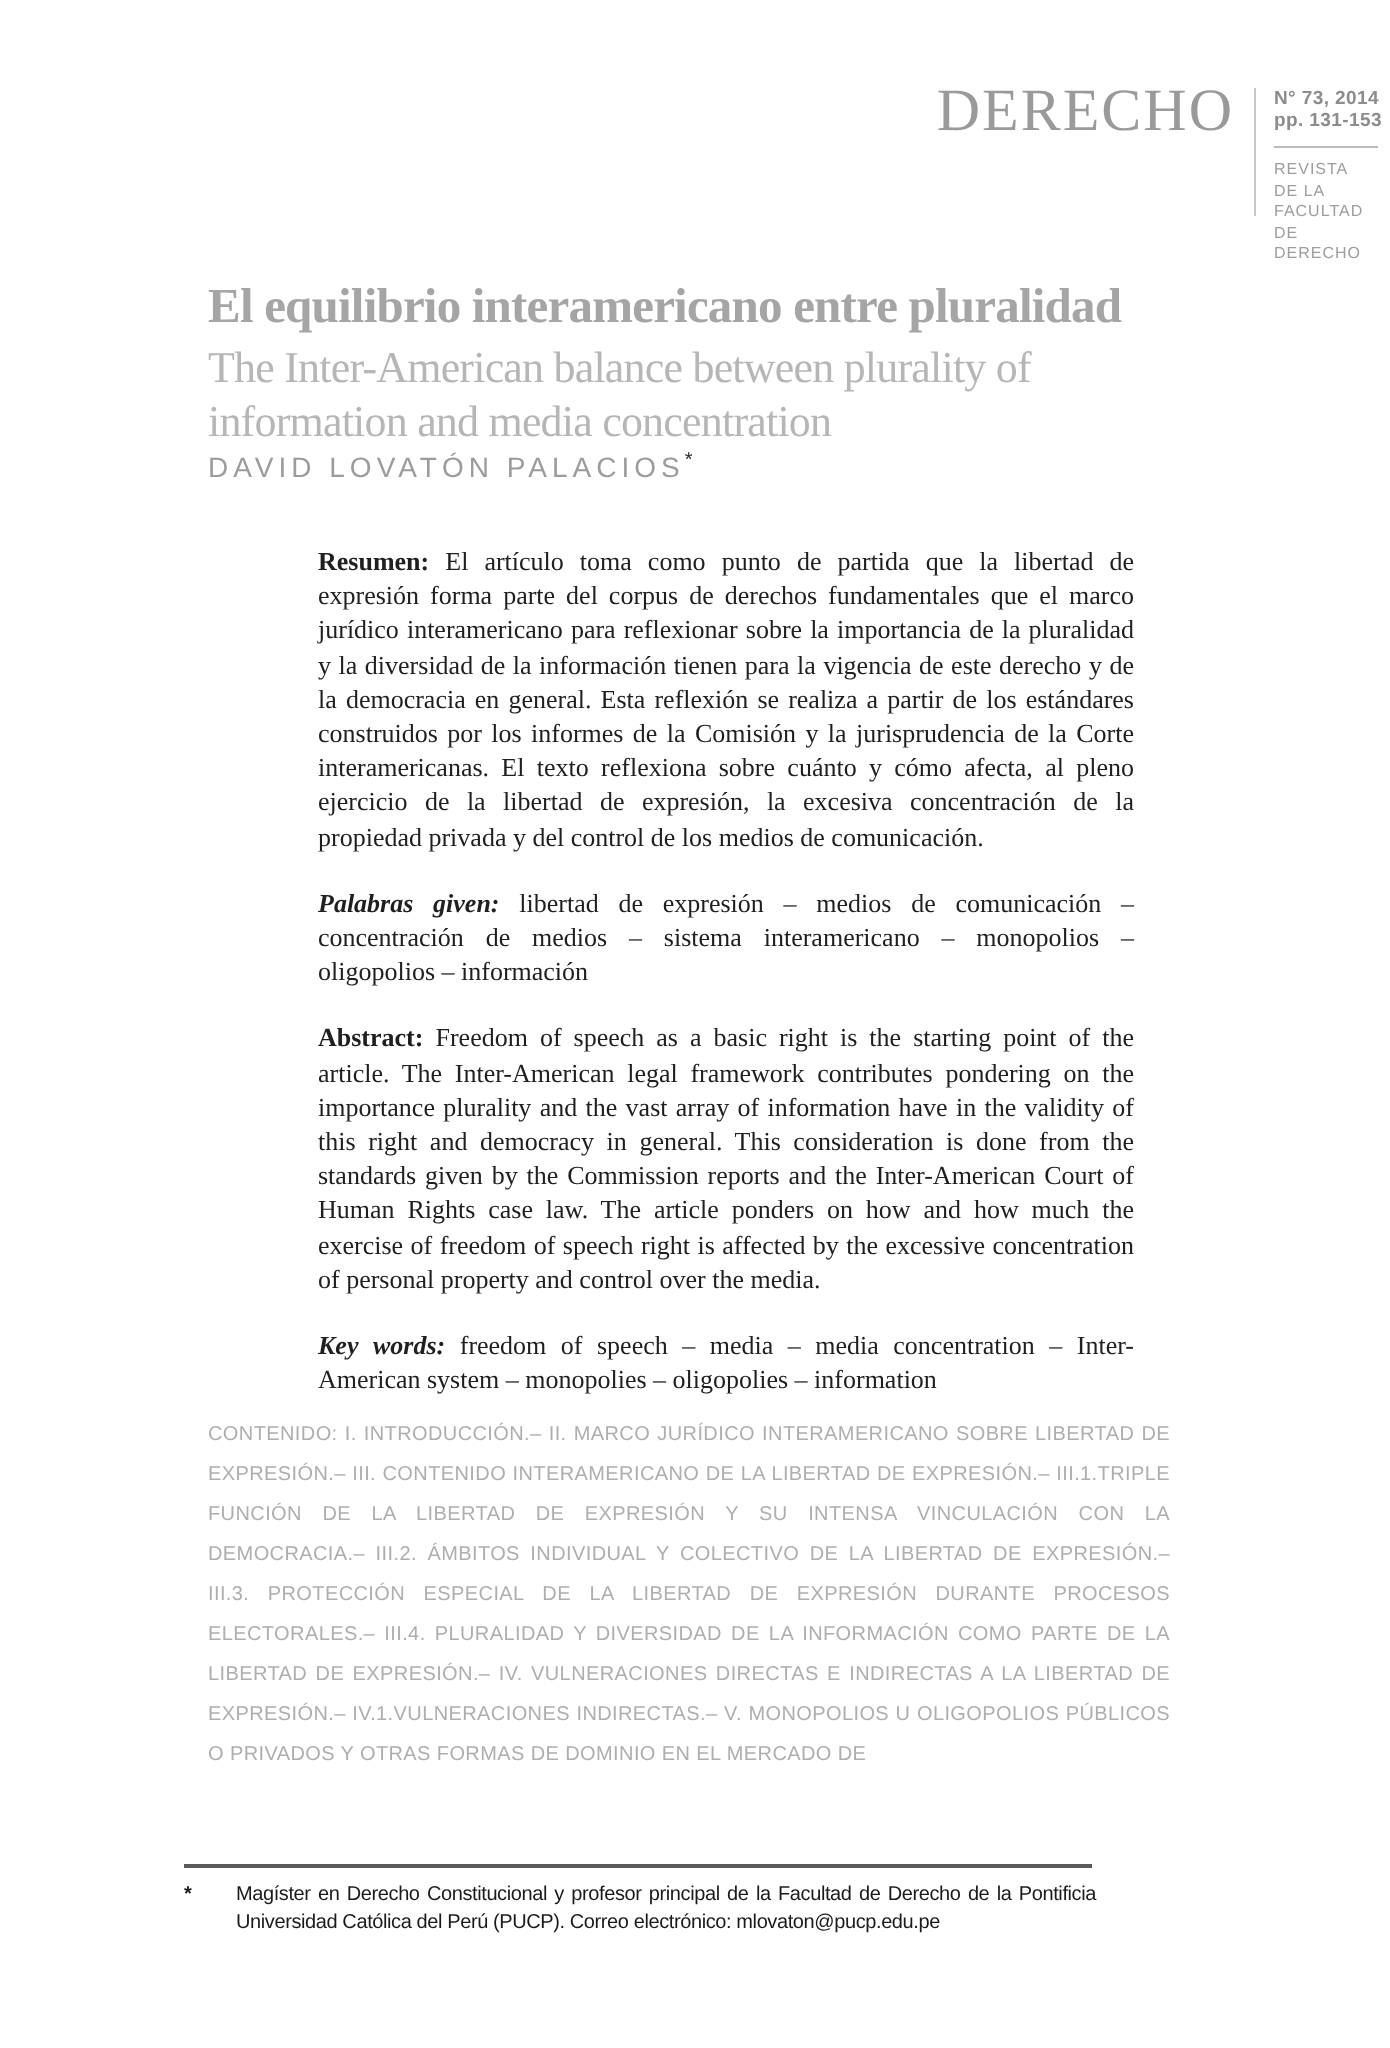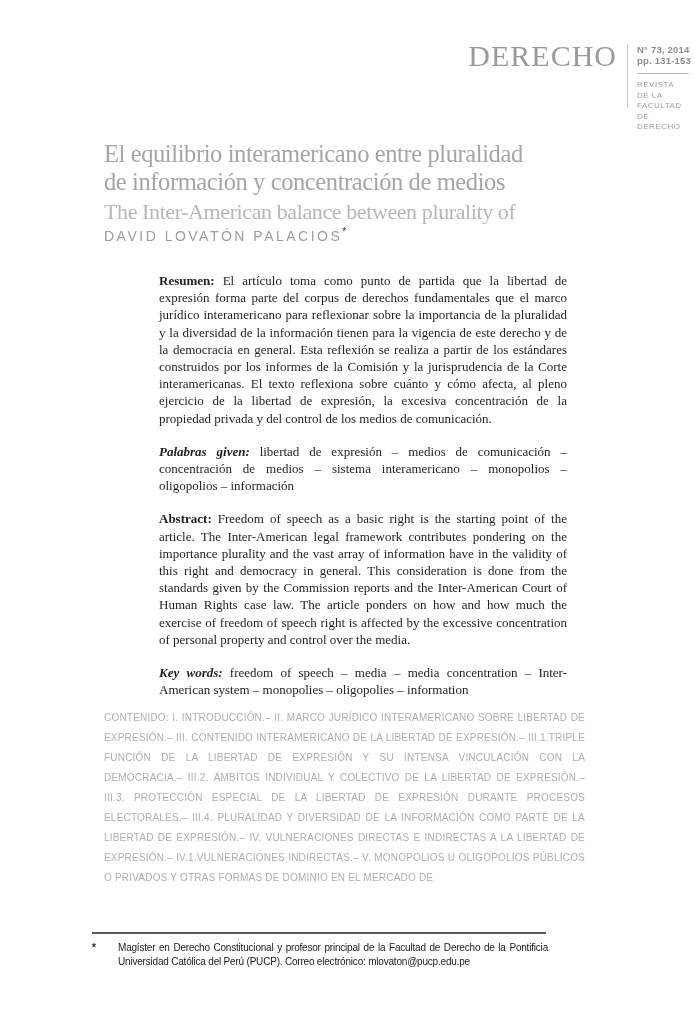--- a/index.html
+++ b/index.html
@@ -18,21 +18,21 @@
     font-size:30px;line-height:28px;letter-spacing:1px;font-weight:400;
   }
   .vrule{position:absolute;left:627px;top:44px;width:1px;height:64px;background:#c8c8c8;}
   .issue-block{position:absolute;left:637px;top:44px;font-family:"Liberation Sans",sans-serif;}
   .issue-block .issue-line{font-size:9.5px;line-height:11px;font-weight:700;color:#8c8c8c;letter-spacing:0.2px;}
   .issue-block .hrule{width:52px;height:1px;background:#bcbcbc;margin:7px 0 6px 0;}
   .issue-block .rev-line{font-size:8px;line-height:10.5px;color:#9d9d9d;letter-spacing:0.5px;}
 
   
   .title-block{position:absolute;left:104px;top:140px;width:540px;}
-  .title-es{font-size:24.5px;line-height:28px;letter-spacing:-0.4px;color:#a5a5a5;font-weight:400;margin:0;}
+  .title-es{font-size:24.5px;line-height:28px;letter-spacing:-0.4px;color:#a5a5a5;font-weight:700;margin:0;}
   .title-en{font-size:22px;line-height:27px;letter-spacing:-0.4px;color:#b6b6b6;font-weight:400;margin:2px 0 0 0;}
   .author-line{
     margin-top:1px;font-family:"Liberation Sans",sans-serif;
     font-size:14px;letter-spacing:2.5px;color:#9c9c9c;
   }
   .author-line sup{color:#2a2a2a;font-size:10px;letter-spacing:0;}
 
   
   .abstracts{position:absolute;left:143px;top:272px;width:424px;}
   .body-par{
@@ -76,23 +76,23 @@
     <div class="issue-line">N° 73, 2014</div>
     <div class="issue-line">pp. 131-153</div>
     <div class="hrule"></div>
     <div class="rev-line">REVISTA</div>
     <div class="rev-line">DE LA FACULTAD</div>
     <div class="rev-line">DE DERECHO</div>
   </div>
 
   <div class="title-block">
     <h1 class="title-es"><span>El equilibrio interamericano entre pluralidad</span><br>
-      <span>de información y concentración de medios</span></h1>
+      </h1>
     <h2 class="title-en"><span>The Inter-American balance between plurality of</span><br>
-      </h2>
+      <span>information and media concentration</span></h2>
     <div class="author-line"><span>DAVID LOVATÓN PALACIOS</span><sup>*</sup></div>
   </div>
 
   <div class="abstracts">
     <p class="body-par"><b class="lbl">Resumen:</b> <span>El artículo toma como punto de partida que la libertad de expresión forma parte del corpus de derechos fundamentales que el marco jurídico interamericano para reflexionar sobre la importancia de la pluralidad y la diversidad de la información tienen para la vigencia de este derecho y de la democracia en general. Esta reflexión se realiza a partir de los estándares construidos por los informes de la Comisión y la jurisprudencia de la Corte interamericanas. El texto reflexiona sobre cuánto y cómo afecta, al pleno ejercicio de la libertad de expresión, la excesiva concentración de la propiedad privada y del control de los medios de comunicación.</span></p>
     <p class="body-par"><b class="lbl-i">Palabras given:</b> <span>libertad de expresión – medios de comunicación – concentración de medios – sistema interamericano – monopolios – oligopolios – información</span></p>
     <p class="body-par"><b class="lbl">Abstract:</b> <span>Freedom of speech as a basic right is the starting point of the article. The Inter-American legal framework contributes pondering on the importance plurality and the vast array of information have in the validity of this right and democracy in general. This consideration is done from the standards given by the Commission reports and the Inter-American Court of Human Rights case law. The article ponders on how and how much the exercise of freedom of speech right is affected by the excessive concentration of personal property and control over the media.</span></p>
     <p class="body-par"><b class="lbl-i">Key words:</b> <span>freedom of speech – media – media concentration – Inter-American system – monopolies – oligopolies – information</span></p>
   </div>
 

